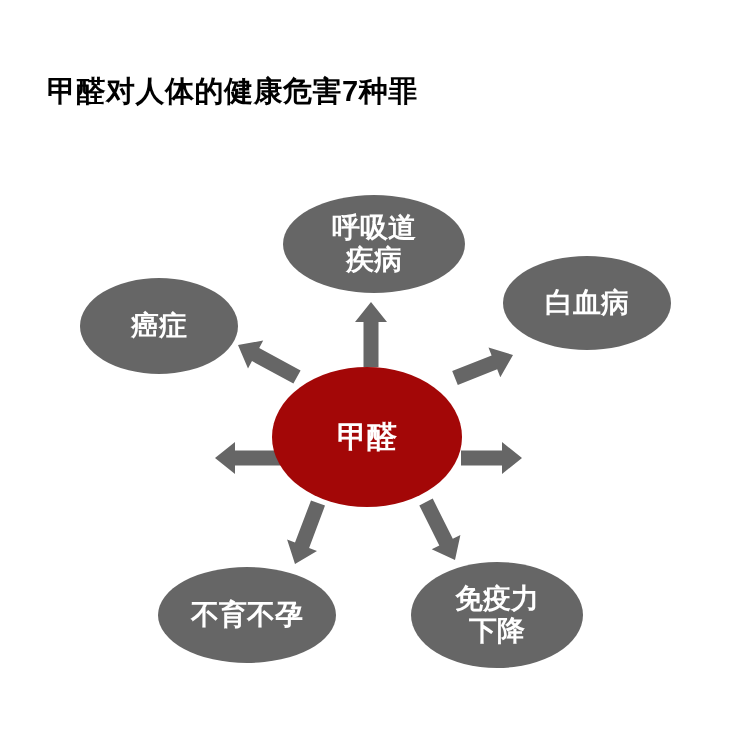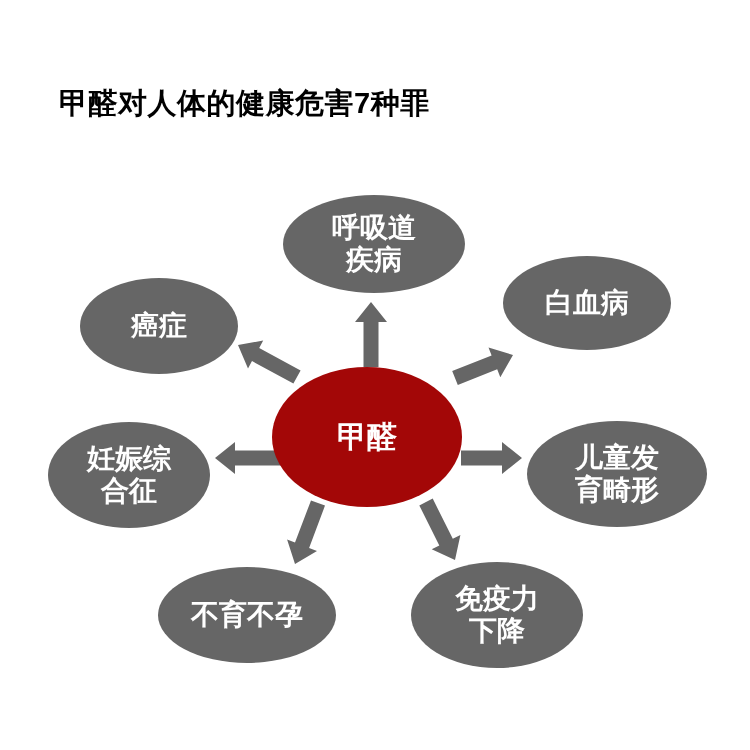--- a/index.html
+++ b/index.html
@@ -15,21 +15,21 @@
   }
   .stage {
     position: relative;
     width: 750px;
     height: 750px;
   }
   .page-title {
     position: absolute;
     left: 47px;
     top: 72px;
-    margin: 12px;
+    margin: 0;
     font-size: 29px;
     font-weight: 900;
     letter-spacing: 0.5px;
     color: var(--title-text, #000);
     white-space: nowrap;
   }
   .arrows-layer {
     position: absolute;
     left: 0;
     top: 0;
@@ -80,29 +80,21 @@
 
   <div class="node" style="left:283px; top:195px; width:182px; height:98px;">
     <span class="node-label">呼吸道
 疾病</span>
   </div>
 
   <div class="node" style="left:503px; top:256px; width:168px; height:94px;">
     <span class="node-label">白血病</span>
   </div>
 
-  <div class="node" style="left:48px; top:422px; width:162px; height:106px;">
-    <span class="node-label">妊娠综
-合征</span>
-  </div>
 
-  <div class="node" style="left:527px; top:421px; width:180px; height:106px;">
-    <span class="node-label">儿童发
-育畸形</span>
-  </div>
 
   <div class="node" style="left:158px; top:567px; width:178px; height:96px;text-align:right;">
     <span class="node-label">不育不孕</span>
   </div>
 
   <div class="node" style="left:411px; top:562px; width:172px; height:106px;">
     <span class="node-label">免疫力
 下降</span>
   </div>
 

